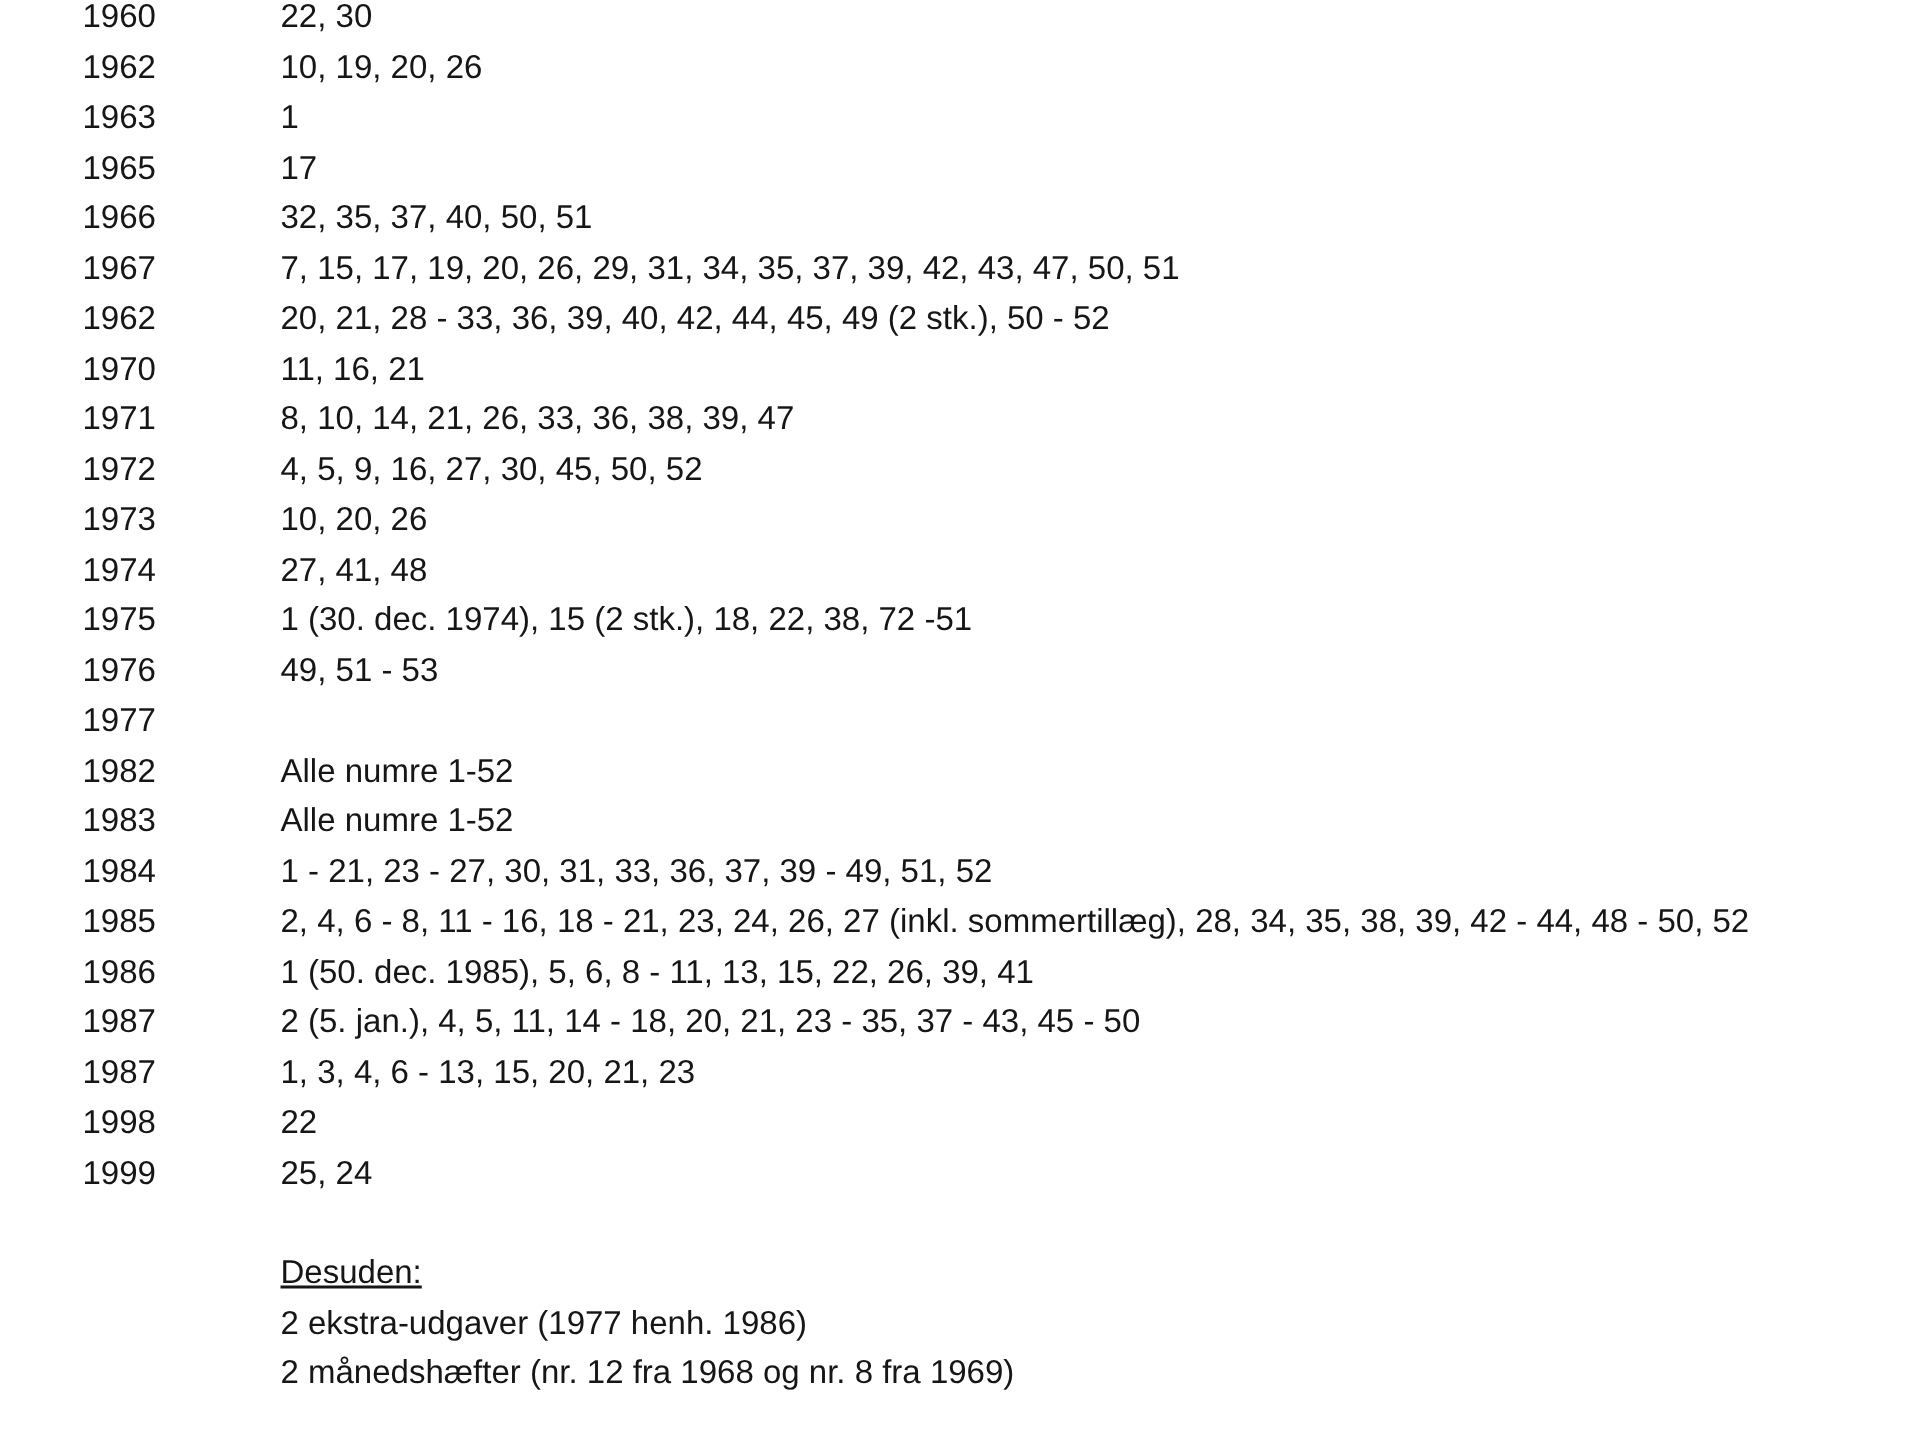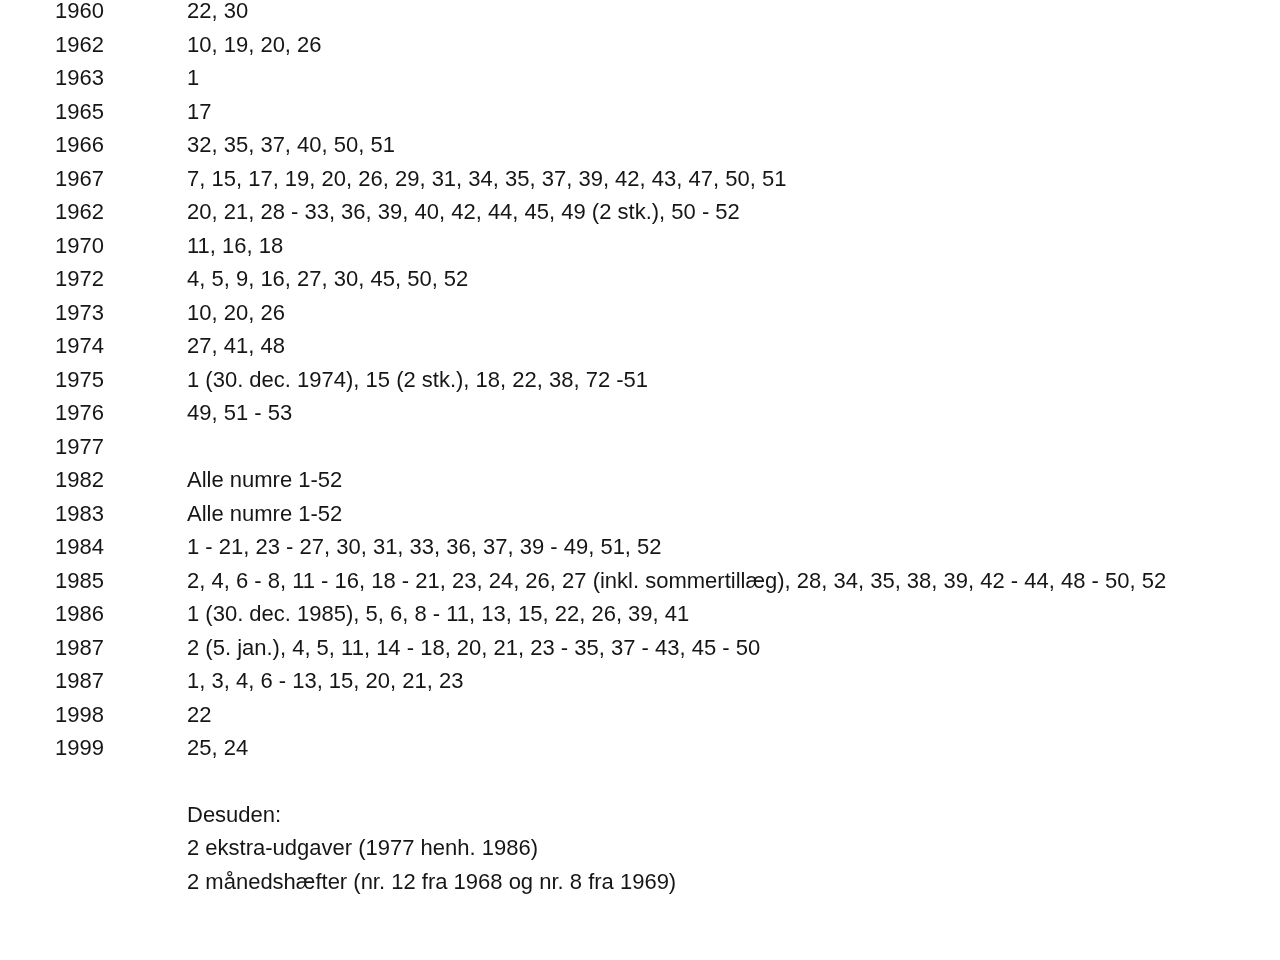--- a/index.html
+++ b/index.html
@@ -29,20 +29,21 @@
     flex: 0 0 132px;
   }
   .issues-cell {
     white-space: nowrap;
   }
   .extra-section {
     margin-left: 132px;
     margin-top: 33px;
   }
   .extra-heading {
+    text-decoration: underline;
     margin-top: 28px;
   }
   .extra-line {
     white-space: nowrap;
   }
 </style>
 </head>
 <body>
 
 <div class="page">
@@ -70,21 +71,25 @@
       <div class="row">
         <div class="year-cell">1967</div>
         <div class="issues-cell">7, 15, 17, 19, 20, 26, 29, 31, 34, 35, 37, 39, 42, 43, 47, 50, 51</div>
       </div>
       <div class="row">
         <div class="year-cell">1962</div>
         <div class="issues-cell">20, 21, 28 - 33, 36, 39, 40, 42, 44, 45, 49 (2 stk.), 50 - 52</div>
       </div>
       <div class="row">
         <div class="year-cell">1970</div>
-        <div class="issues-cell">11, 16, 18</div>
+        <div class="issues-cell">11, 16, 21</div>
+      </div>
+      <div class="row">
+        <div class="year-cell">1971</div>
+        <div class="issues-cell">8, 10, 14, 21, 26, 33, 36, 38, 39, 47</div>
       </div>
       <div class="row">
         <div class="year-cell">1972</div>
         <div class="issues-cell">4, 5, 9, 16, 27, 30, 45, 50, 52</div>
       </div>
       <div class="row">
         <div class="year-cell">1973</div>
         <div class="issues-cell">10, 20, 26</div>
       </div>
       <div class="row">
@@ -113,21 +118,21 @@
       <div class="row">
         <div class="year-cell">1984</div>
         <div class="issues-cell">1 - 21, 23 - 27, 30, 31, 33, 36, 37, 39 - 49, 51, 52</div>
       </div>
       <div class="row">
         <div class="year-cell">1985</div>
         <div class="issues-cell">2, 4, 6 - 8, 11 - 16, 18 - 21, 23, 24, 26, 27 (inkl. sommertillæg), 28, 34, 35, 38, 39, 42 - 44, 48 - 50, 52</div>
       </div>
       <div class="row">
         <div class="year-cell">1986</div>
-        <div class="issues-cell">1 (30. dec. 1985), 5, 6, 8 - 11, 13, 15, 22, 26, 39, 41</div>
+        <div class="issues-cell">1 (50. dec. 1985), 5, 6, 8 - 11, 13, 15, 22, 26, 39, 41</div>
       </div>
       <div class="row">
         <div class="year-cell">1987</div>
         <div class="issues-cell">2 (5. jan.), 4, 5, 11, 14 - 18, 20, 21, 23 - 35, 37 - 43, 45 - 50</div>
       </div>
       <div class="row">
         <div class="year-cell">1987</div>
         <div class="issues-cell">1, 3, 4, 6 - 13, 15, 20, 21, 23</div>
       </div>
       <div class="row">

